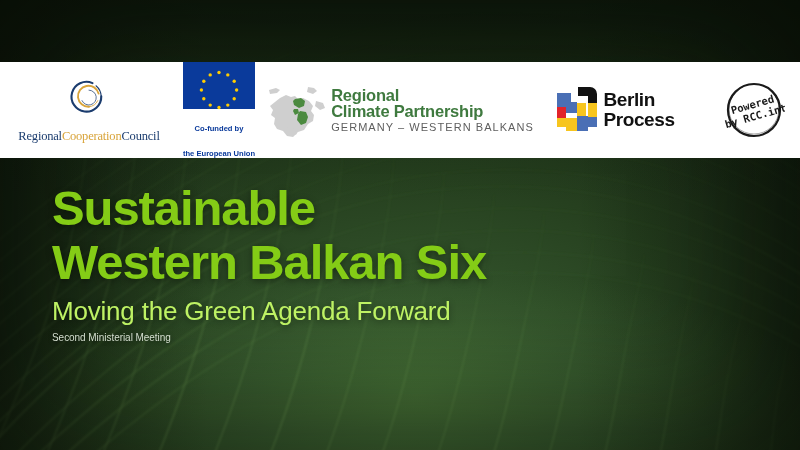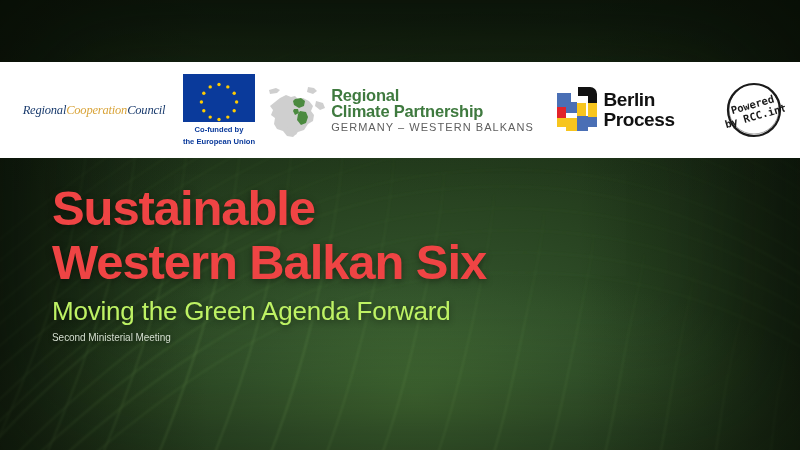--- a/index.html
+++ b/index.html
@@ -21,22 +21,22 @@
         linear-gradient(to right, rgba(8,14,6,.55) 0%, rgba(0,0,0,0) 26%, rgba(0,0,0,0) 72%, rgba(8,14,6,.50) 100%);}
   .vignette{position:absolute;inset:0;box-shadow:inset 0 0 120px 30px rgba(5,10,4,.55);}
 
   
   .logo-band{
     position:absolute;left:0;top:62px;width:800px;height:96px;
     background:#ffffff;display:flex;align-items:center;}
   .logo-row{display:flex;align-items:center;width:100%;height:100%;padding:0 14px;box-sizing:border-box;}
   .logo{display:flex;align-items:center;justify-content:center;height:100%;}
 
-  .lg-rcc{width:150px;flex:0 0 150px;flex-direction:row;gap:10px;font-style:italic;}
-  .lg-eu{width:110px;flex:0 0 110px;flex-direction:column;gap:3px;}
+  .lg-rcc{width:150px;flex:0 0 150px;flex-direction:column;gap:10px;}
+  .lg-eu{width:110px;flex:0 0 110px;flex-direction:column;gap:15px;}
   .lg-rcp{width:250px;flex:0 0 250px;}
   .lg-berlin{width:180px;flex:0 0 180px;}
   .lg-stamp{width:100px;flex:0 0 100px;}
 
   
   .rcc-mark{width:54px;height:42px;}
   .rcc-text{font-family:"Liberation Serif", serif;font-size:12.5px;letter-spacing:-.2px;white-space:nowrap;}
   .rcc-text .b{color:#1b3c6e;}
   .rcc-text .g{color:#d9a43a;}
 
@@ -56,21 +56,21 @@
   .bp-wrap{display:flex;align-items:center;gap:2px;}
   .bp-mark{width:48px;height:50px;flex:0 0 48px;}
   .bp-txt{display:flex;flex-direction:column;line-height:1.03;}
   .bp-l1,.bp-l2{font-size:19px;font-weight:bold;color:#111;letter-spacing:-.4px;white-space:nowrap;}
 
   
   .stamp{width:62px;height:62px;}
 
   
   .headline{position:absolute;left:52px;top:182px;width:700px;}
-  .h-line{font-size:49px;font-weight:bold;color:#ef4444;letter-spacing:-1.1px;line-height:1.10;
+  .h-line{font-size:49px;font-weight:bold;color:#84cc16;letter-spacing:-1.1px;line-height:1.10;
           text-shadow:0 2px 7px rgba(0,0,0,.40);white-space:nowrap;}
   .sub1{margin-top:6px;font-size:26px;color:#bef264;letter-spacing:-.2px;line-height:1.2;
         text-shadow:0 2px 6px rgba(0,0,0,.40);white-space:nowrap;}
   .sub2{margin-top:5px;font-size:10px;color:#d5dfd0;letter-spacing:-.05px;
         text-shadow:0 1px 5px rgba(0,0,0,.40);white-space:nowrap;}
 </style>
 </head>
 <body>
 
 <div class="banner">

